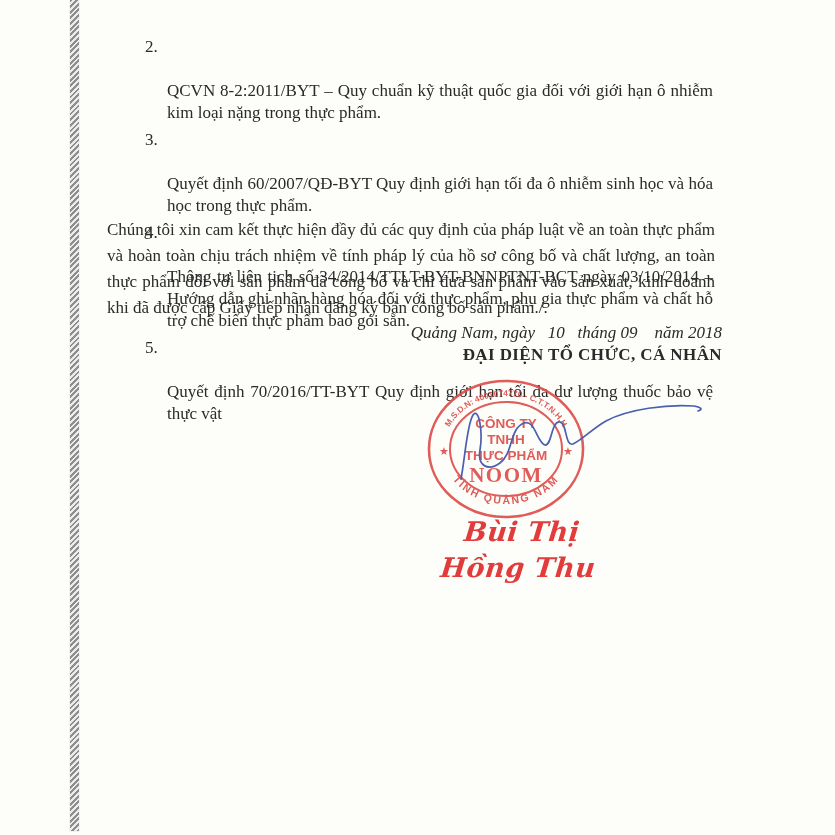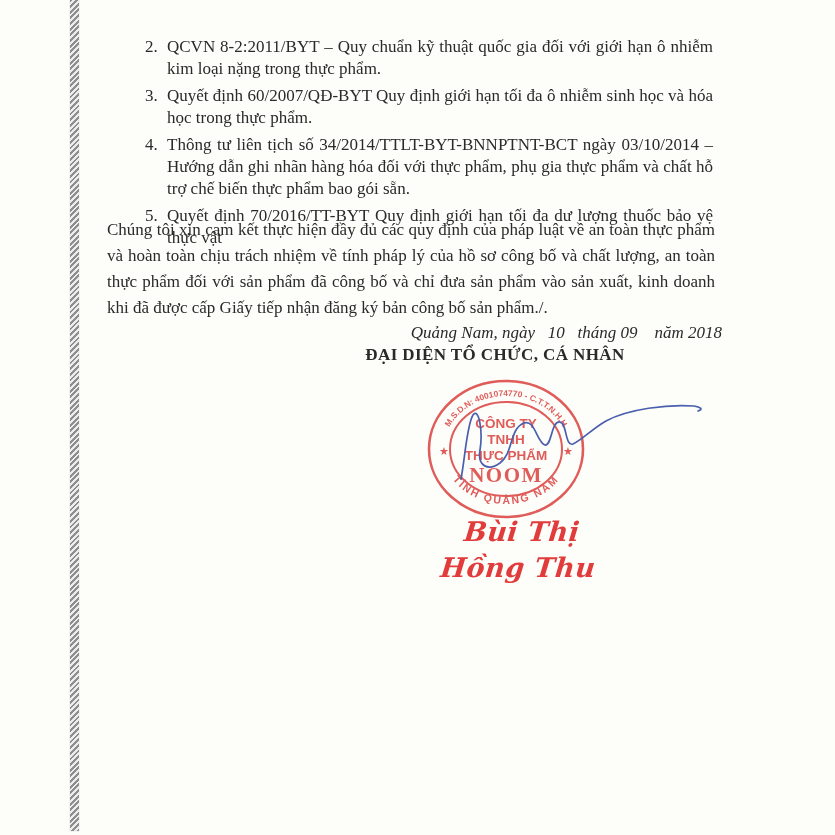--- a/index.html
+++ b/index.html
@@ -17,33 +17,33 @@
     background: repeating-linear-gradient(135deg,
       #8e8e8e 0px, #8e8e8e 2px, #ececec 2px, #ececec 4px);
     box-shadow: 0 0 1px rgba(0,0,0,.25);
   }
   .doc-list {
     position: absolute; left: 145px; top: 36px; width: 568px;
     font-size: 17px; line-height: 22px;
   }
   .list-item { display: flex; margin-bottom: 5px; }
   .list-item .num { flex: none; width: 22px; }
-  .list-item .txt { flex: 1; text-align: justify; }
+  .list-item .txt { flex: 1; text-align: justify; margin-top: 44px; }
   .commitment {
     position: absolute; left: 107px; top: 217px; width: 608px;
     font-size: 17px; line-height: 26px; text-align: justify;
   }
   .date-line {
     position: absolute; left: 292px; top: 323px; width: 430px;
     text-align: right; font-style: italic; font-size: 17px;
     white-space: pre;
   }
   .rep-title {
-    position: absolute; left: 280px; top: 345px; width: 430px;
-    text-align: center; font-weight: bold; font-size: 17px;
+    position: absolute; left: 292px; top: 345px; width: 430px;
+    text-align: right; font-weight: bold; font-size: 17px;
     letter-spacing: .4px;
   }
   .stamp-svg {
     position: absolute; left: 425px; top: 377px;
     width: 162px; height: 144px; opacity: .92;
   }
   .stamp-sans { font-family: "Liberation Sans", sans-serif; font-weight: bold; }
   .stamp-serif { font-family: "Liberation Serif", serif; font-weight: bold; }
   .signature-svg {
     position: absolute; left: 440px; top: 395px;

